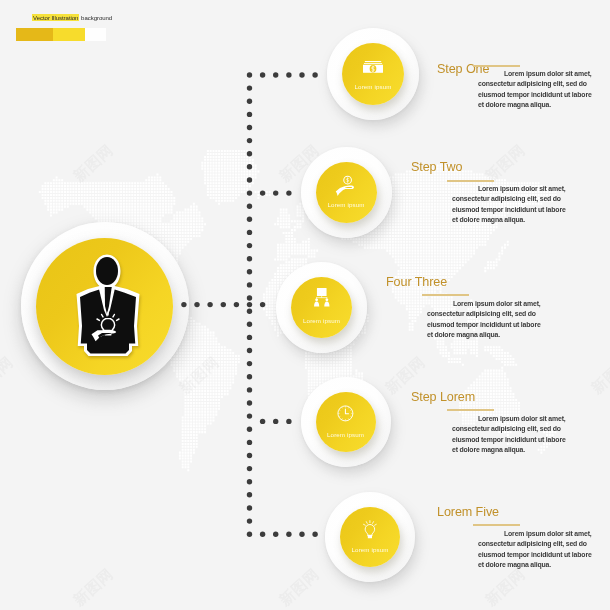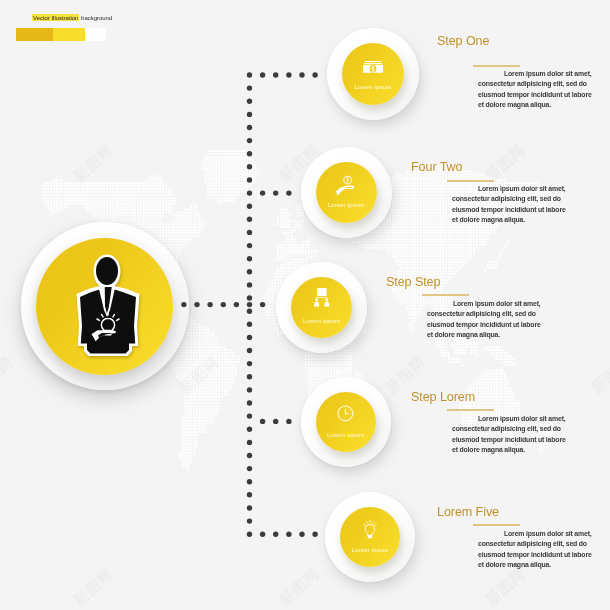--- a/index.html
+++ b/index.html
@@ -231,31 +231,31 @@
             <path d="M22 12.5 c-7.3 0-13.2 5.8-13.2 12.9 0 5.2 3.0 8.8 5.1 11.2 1.6 1.8 2.3 2.8 2.3 4.6 v3.2 h11.6 v-3.2 c0-1.8 0.7-2.8 2.3-4.6 2.1-2.4 5.1-6.0 5.1-11.2 0-7.1-5.9-12.9-13.2-12.9z" fill="none" stroke="#fff" stroke-width="2.6" stroke-linejoin="round"></path>
             <path d="M16.2 41.2 h11.6 v9.6 h-11.6 z" fill="#fff"></path>
             <g stroke="#fff" stroke-width="2.3" stroke-linecap="round">
               <path d="M22 1.8v5.4M12.0 4.6l2.6 4.8M32.0 4.6l-2.6 4.8M4.2 12.0l4.8 2.6M39.8 12.0l-4.8 2.6"></path>
             </g>
           </svg>
         </div>
         <div class="cap" style="position: absolute; left: 330px; top: 545.5px; width: 80px;">Lorem ipsum</div>
       </div>
       <div class="txt" style="left: 0px; top: 0px;">
-        <div class="ttl" style="position: absolute; left: 437px; top: 34px;">Step One</div>
+        <div class="ttl" style="position: absolute; left: 437px; top: 62px;">Step One</div>
         <div class="rule" style="position: absolute; left: 473px; top: 65px; width: 47px;"></div>
         <div class="body" style="position: absolute; left: 478px; top: 69px; width: 117px;">Lorem ipsum dolor sit amet, consectetur adipisicing elit, sed do eiusmod tempor incididunt ut labore et dolore magna aliqua.</div>
       </div>
       <div class="txt" style="left: 0px; top: 0px;">
-        <div class="ttl" style="position: absolute; left: 411px; top: 160px;">Four Two</div>
+        <div class="ttl" style="position: absolute; left: 411px; top: 160px;">Step Two</div>
         <div class="rule" style="position: absolute; left: 447px; top: 180px; width: 47px;"></div>
         <div class="body" style="position: absolute; left: 452px; top: 184px; width: 117px;">Lorem ipsum dolor sit amet, consectetur adipisicing elit, sed do eiusmod tempor incididunt ut labore et dolore magna aliqua.</div>
       </div>
       <div class="txt" style="left: 0px; top: 0px;">
-        <div class="ttl" style="position: absolute; left: 386px; top: 275px;">Step Step</div>
+        <div class="ttl" style="position: absolute; left: 386px; top: 275px;">Four Three</div>
         <div class="rule" style="position: absolute; left: 422px; top: 294px; width: 47px;"></div>
         <div class="body" style="position: absolute; left: 427px; top: 299px; width: 117px;">Lorem ipsum dolor sit amet, consectetur adipisicing elit, sed do eiusmod tempor incididunt ut labore et dolore magna aliqua.</div>
       </div>
       <div class="txt" style="left: 0px; top: 0px;">
         <div class="ttl" style="position: absolute; left: 411px; top: 390px;">Step Lorem</div>
         <div class="rule" style="position: absolute; left: 447px; top: 409px; width: 47px;"></div>
         <div class="body" style="position: absolute; left: 452px; top: 414px; width: 117px;">Lorem ipsum dolor sit amet, consectetur adipisicing elit, sed do eiusmod tempor incididunt ut labore et dolore magna aliqua.</div>
       </div>
       <div class="txt" style="left: 0px; top: 0px;">
         <div class="ttl" style="position: absolute; left: 437px; top: 505px;">Lorem Five</div>

